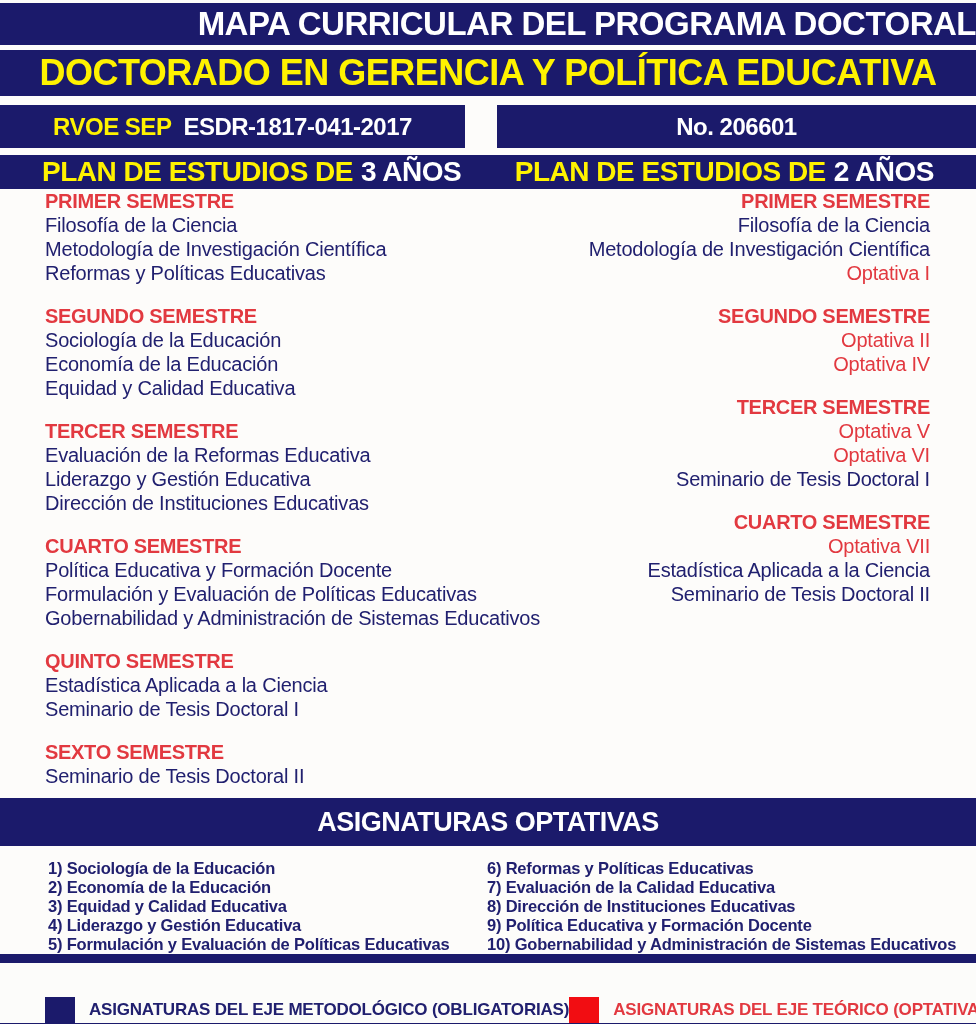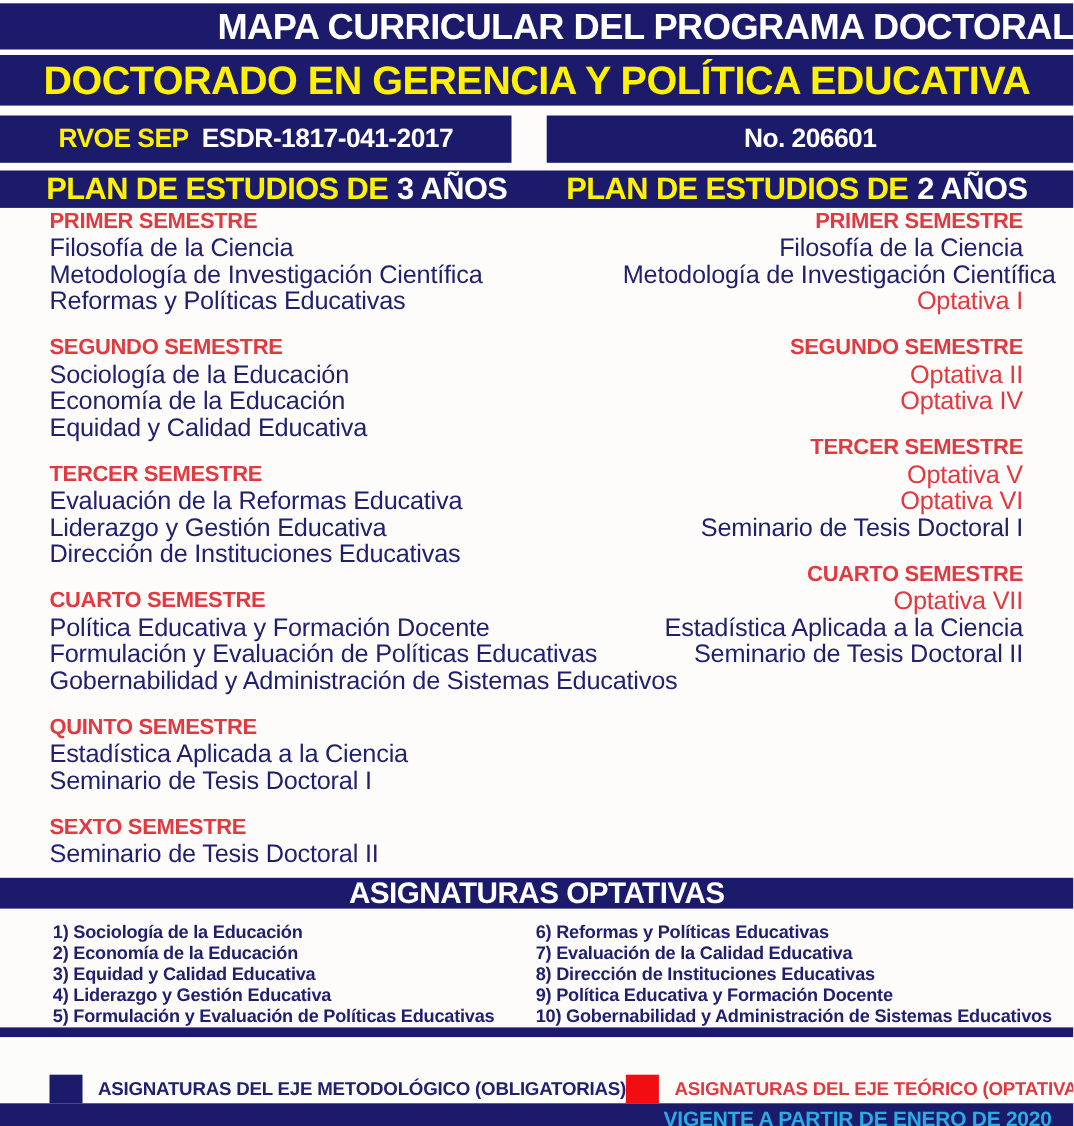--- a/index.html
+++ b/index.html
@@ -49,26 +49,26 @@
   .content{height:609px;display:flex;overflow:hidden;}
   .col{display:flex;flex-direction:column;}
   .col-left{width:58%;padding-left:45px;text-align:left;}
   .col-right{width:42%;padding-right:46px;text-align:right;}
   .semester-block{margin-bottom:19px;}
   .semester-heading{
     color:var(--heading-red);font-size:20px;font-weight:bold;
     letter-spacing:-0.3px;line-height:24px;white-space:nowrap;
   }
   .course{
-    color:var(--text-navy);font-size:23px;line-height:24px;
+    color:var(--text-navy);font-size:20px;line-height:24px;
     letter-spacing:-0.2px;white-space:nowrap;
   }
   .course.optional{color:var(--heading-red);}
 
-  .optativas-bar{height:28px;justify-content:center;}
+  .optativas-bar{height:48px;justify-content:center;}
   .optativas-bar span{color:var(--white);font-size:27px;font-weight:bold;letter-spacing:-0.5px;}
 
   .optativas-list{height:108px;padding-top:13px;display:flex;}
   .opt-col{list-style:none;}
   .opt-col-1{width:445px;padding-left:48px;}
   .opt-col-2{flex:1;padding-left:42px;}
   .opt-item{
     color:var(--text-navy);font-size:16.5px;font-weight:bold;
     line-height:19px;letter-spacing:-0.2px;white-space:nowrap;
   }

